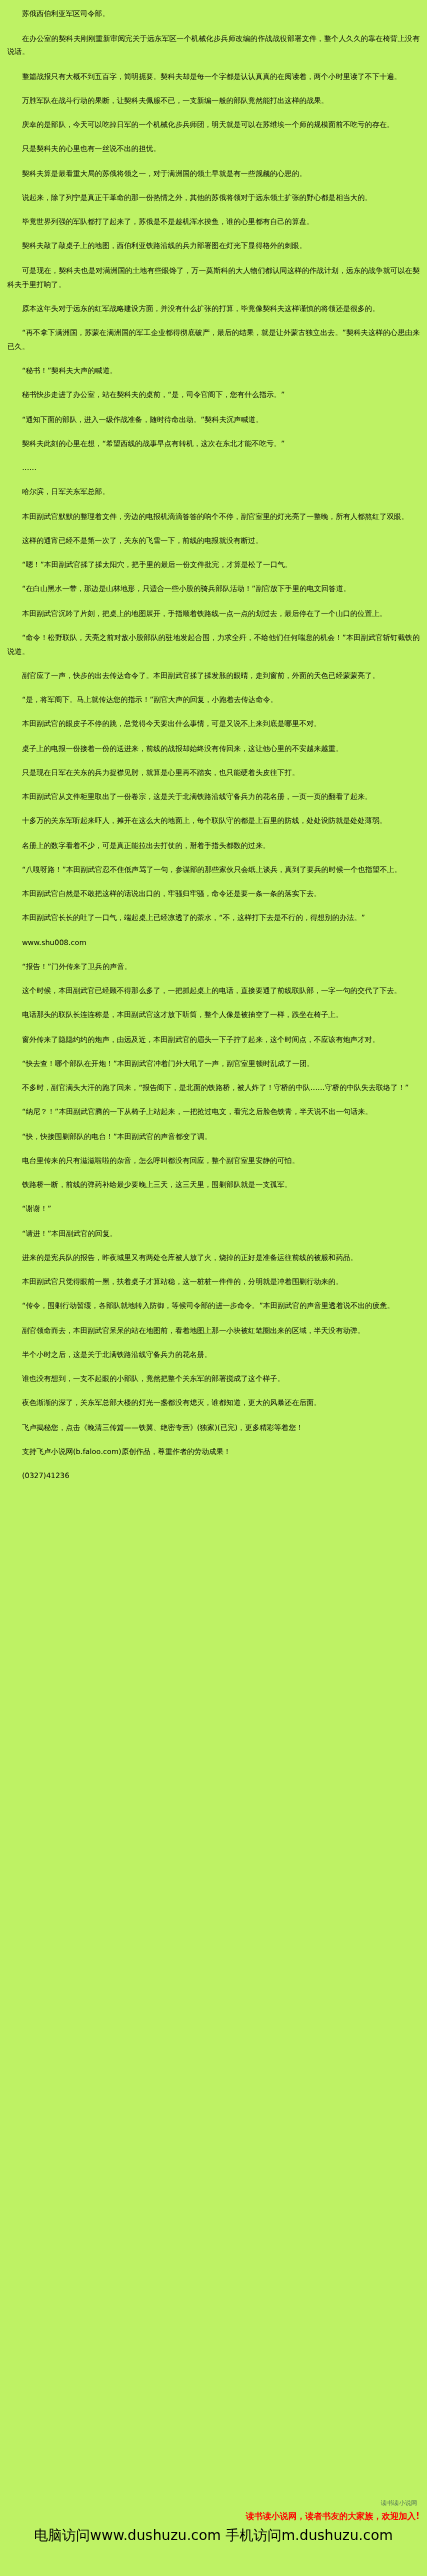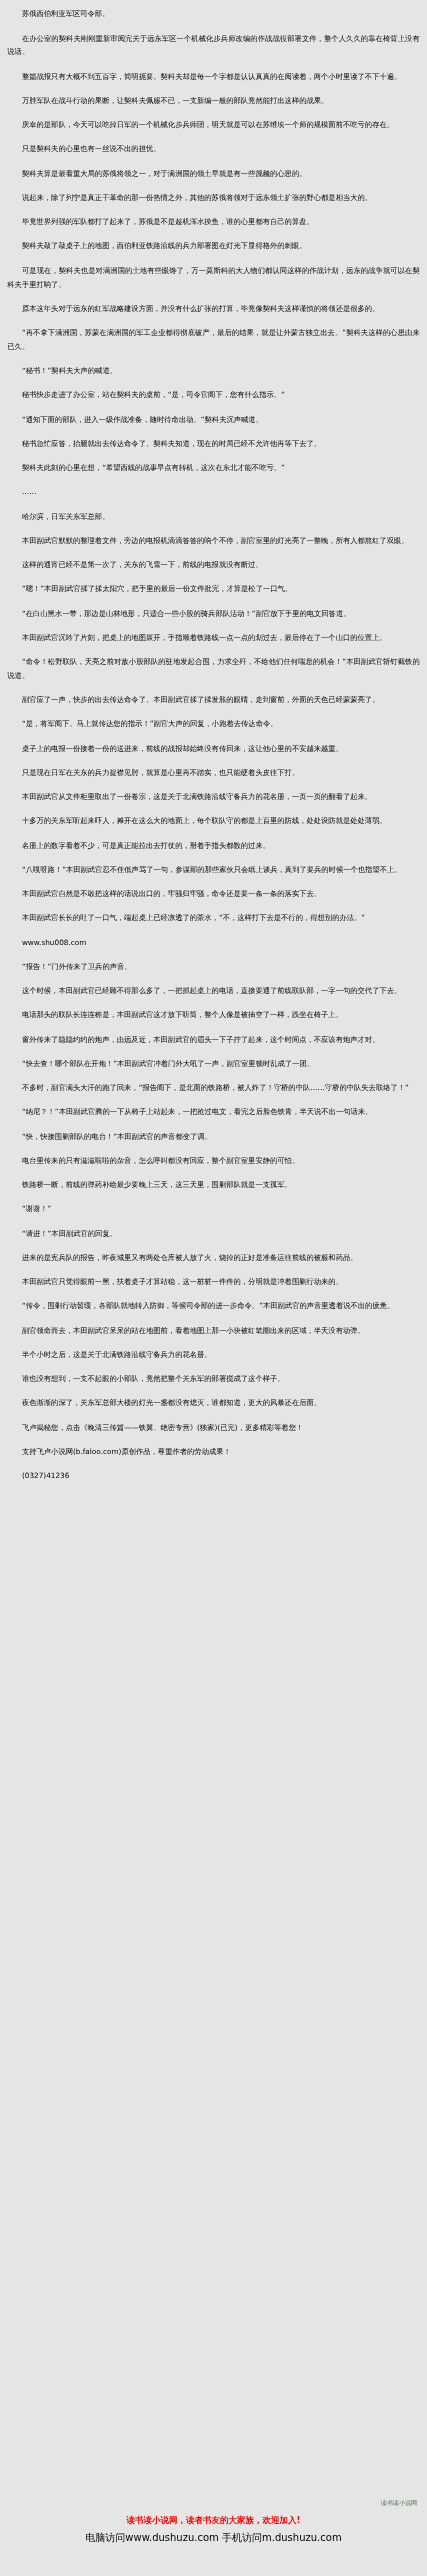--- a/index.html
+++ b/index.html
@@ -1,21 +1,21 @@
 <!DOCTYPE html>
 <html style="font-size:9.8px"><head>
 <meta charset="utf-8">
 <style>
   html,body{margin:0;padding:0;}
   body{width:427px;background:#00d800;}
   .page{
     box-sizing:border-box;
     width:427px;
     height:2576px;
-    background:#e5e5e5;
+    background:#bef264;
     display:flex;
     flex-direction:column;
     padding:7.3px 7.3px 9.8px 7.3px;
     position:relative;
     font-family:"DejaVu Sans","Liberation Sans",sans-serif;
     color:#000;
   }
   .content{width:100%;}
   .content p{
     margin:0 0 10.4px 0;
@@ -33,24 +33,25 @@
   .spacer{flex:1 1 auto;}
   .footer{
     text-align:center;
     margin-bottom:17px;
   }
   .footer p{margin:4.3px 0;}
   .f-red{
     color:#ff0000;
     font-size:8.5px;
     font-weight:bold;
+    text-align:right;
   }
   .f-black{
     color:#000000;
-    font-size:10px;
+    font-size:14px;
   }
   .side-note{
     position:absolute;
     right:9.8px;
     bottom:68px;
     color:#557755;
     font-size:6.1px;
   }
 </style>
 </head>
@@ -68,32 +69,32 @@
       <p>契科夫算是最看重大局的苏俄将领之一，对于满洲国的领土早就是有一些觊觎的心思的。</p>
       <p>说起来，除了列宁是真正干革命的那一份热情之外，其他的苏俄将领对于远东领土扩张的野心都是相当大的。</p>
       <p>毕竟世界列强的军队都打了起来了，苏俄是不是趁机浑水摸鱼，谁的心里都有自己的算盘。</p>
       <p>契科夫敲了敲桌子上的地图，西伯利亚铁路沿线的兵力部署图在灯光下显得格外的刺眼。</p>
       <p>可是现在，契科夫也是对满洲国的土地有些眼馋了，万一莫斯科的大人物们都认同这样的作战计划，远东的战争就可以在契科夫手里打响了。</p>
       <p>原本这年头对于远东的红军战略建设方面，并没有什么扩张的打算，毕竟像契科夫这样谨慎的将领还是很多的。</p>
       <p>“再不拿下满洲国，苏蒙在满洲国的军工企业都得彻底破产，最后的结果，就是让外蒙古独立出去。”契科夫这样的心思由来已久。</p>
       <p>“秘书！”契科夫大声的喊道。</p>
       <p>秘书快步走进了办公室，站在契科夫的桌前，“是，司令官阁下，您有什么指示。”</p>
       <p>“通知下面的部队，进入一级作战准备，随时待命出动。”契科夫沉声喊道。</p>
-      <p>秘书急忙应答，抬腿就出去传达命令了。契科夫知道，现在的时局已经不允许他再等下去了。</p>
       <p>契科夫此刻的心里在想，“希望西线的战事早点有转机，这次在东北才能不吃亏。”</p>
       <p>……</p>
       <p>哈尔滨，日军关东军总部。</p>
       <p>本田副武官默默的整理着文件，旁边的电报机滴滴答答的响个不停，副官室里的灯光亮了一整晚，所有人都熬红了双眼。</p>
       <p>这样的通宵已经不是第一次了，关东的飞雪一下，前线的电报就没有断过。</p>
       <p>“嗯！”本田副武官揉了揉太阳穴，把手里的最后一份文件批完，才算是松了一口气。</p>
       <p>“在白山黑水一带，那边是山林地形，只适合一些小股的骑兵部队活动！”副官放下手里的电文回答道。</p>
       <p>本田副武官沉吟了片刻，把桌上的地图展开，手指顺着铁路线一点一点的划过去，最后停在了一个山口的位置上。</p>
       <p>“命令！松野联队，天亮之前对敌小股部队的驻地发起合围，力求全歼，不给他们任何喘息的机会！”本田副武官斩钉截铁的说道。</p>
       <p>副官应了一声，快步的出去传达命令了。本田副武官揉了揉发胀的眼睛，走到窗前，外面的天色已经蒙蒙亮了。</p>
       <p>“是，将军阁下。马上就传达您的指示！”副官大声的回复，小跑着去传达命令。</p>
+      <p>本田副武官的眼皮子不停的跳，总觉得今天要出什么事情，可是又说不上来到底是哪里不对。</p>
       <p>桌子上的电报一份接着一份的送进来，前线的战报却始终没有传回来，这让他心里的不安越来越重。</p>
       <p>只是现在日军在关东的兵力捉襟见肘，就算是心里再不踏实，也只能硬着头皮往下打。</p>
       <p>本田副武官从文件柜里取出了一份卷宗，这是关于北满铁路沿线守备兵力的花名册，一页一页的翻看了起来。</p>
       <p>十多万的关东军听起来吓人，摊开在这么大的地面上，每个联队守的都是上百里的防线，处处设防就是处处薄弱。</p>
       <p>名册上的数字看着不少，可是真正能拉出去打仗的，掰着手指头都数的过来。</p>
       <p>“八嘎呀路！”本田副武官忍不住低声骂了一句，参谋部的那些家伙只会纸上谈兵，真到了要兵的时候一个也指望不上。</p>
       <p>本田副武官自然是不敢把这样的话说出口的，牢骚归牢骚，命令还是要一条一条的落实下去。</p>
       <p>本田副武官长长的吐了一口气，端起桌上已经凉透了的茶水，“不，这样打下去是不行的，得想别的办法。”</p>
       <p class="watermark">www.shu008.com</p>
       <p>“报告！”门外传来了卫兵的声音。</p>

